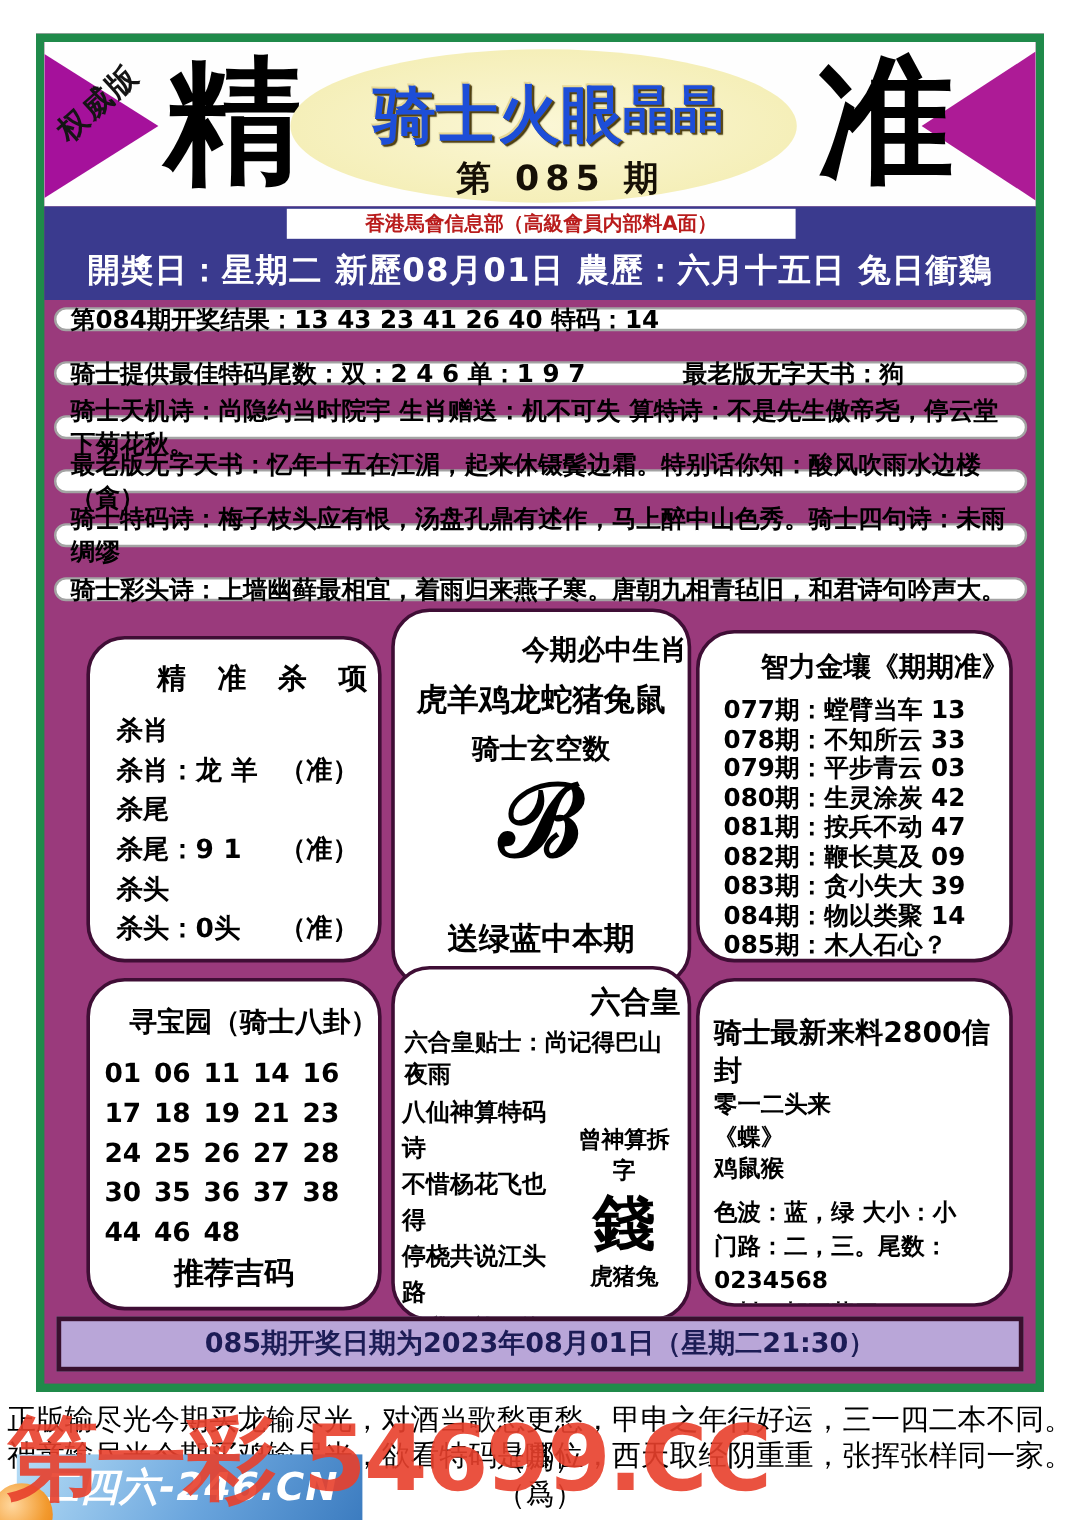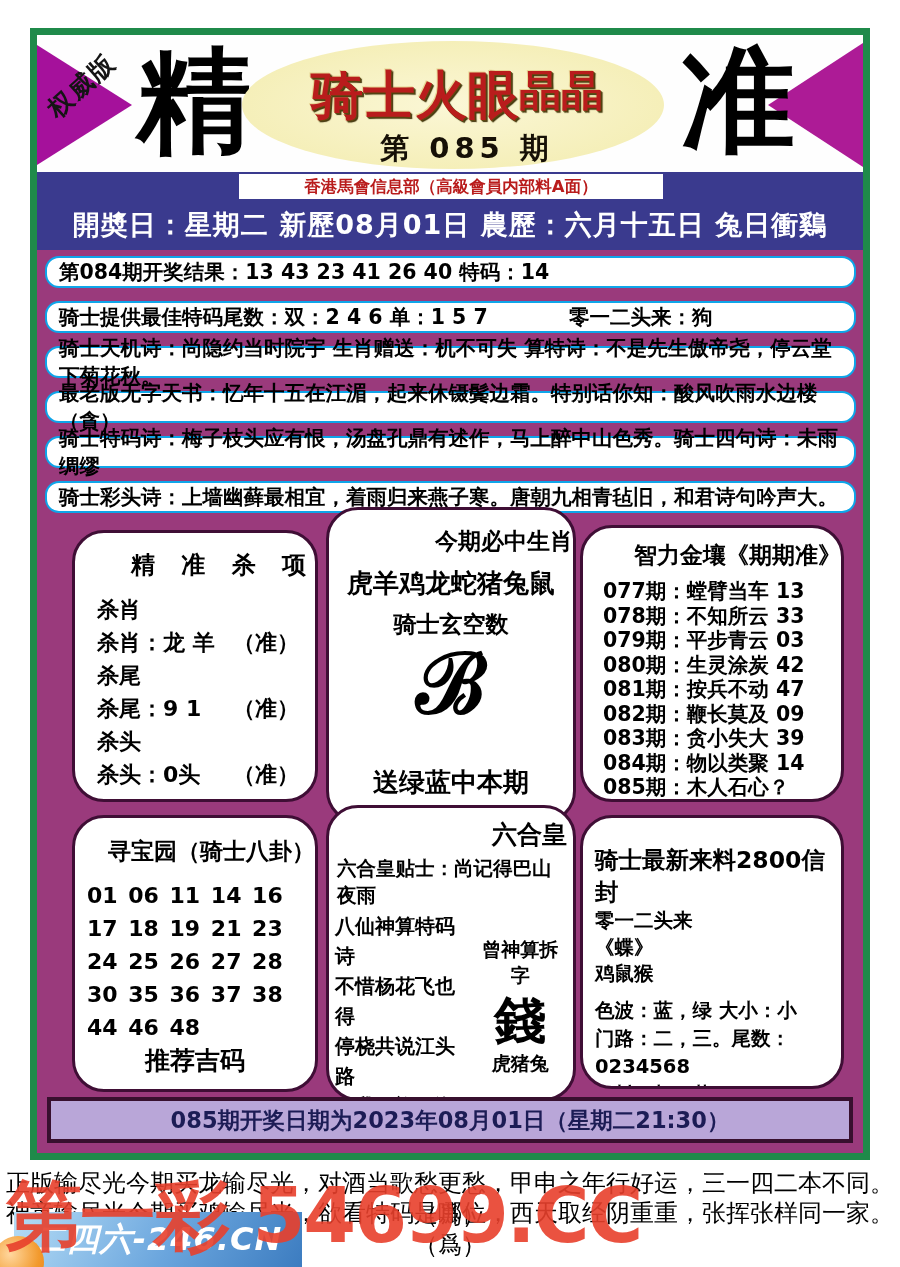--- a/index.html
+++ b/index.html
@@ -19,37 +19,37 @@
              border-top:62px solid transparent;border-bottom:62px solid transparent;
              border-right:95px solid #ad1b96;}
   .authority{position:absolute;left:4px;top:34px;font-size:25px;font-weight:bold;
              transform:rotate(-42deg);letter-spacing:2px;color:#141414;}
   .bigchar{position:absolute;top:6px;font-size:114px;font-weight:900;line-height:1.05;color:#000;}
   .bigchar.left{left:100px;}
   .bigchar.right{right:68px;}
   .oval{position:absolute;left:205px;top:6px;width:422px;height:128px;border-radius:50%;
         background:radial-gradient(ellipse at center,#fbf7d6 0%,#f5efb9 70%,#f0e9a8 100%);}
   .ptitle{position:absolute;left:190px;top:26px;width:460px;text-align:center;white-space:nowrap;
-          font-weight:900;color:#b91c1c;
+          font-weight:900;color:#1d4ed8;
           text-shadow:1px 1px 0 #5d4810,2px 2px 1px #3f330b,-1px -1px 0 #e6d795;}
   .ptitle .main{font-size:52px;}
   .ptitle .small{font-size:42px;position:relative;top:-8px;}
   .issue{position:absolute;left:300px;top:94px;width:260px;text-align:center;
          font-size:29px;font-weight:900;letter-spacing:5px;color:#161006;}
 
   
   .infobar{position:absolute;left:0;top:137px;width:826px;height:78px;background:#3a3a8e;}
   .agency{position:absolute;left:202px;top:2px;width:424px;height:25px;background:#ffffff;
           text-align:center;font-size:16.5px;font-weight:bold;line-height:25px;color:#b91c1c;}
   .drawline{position:absolute;left:0;bottom:7px;width:100%;text-align:center;color:#fff;
             font-size:27px;font-weight:bold;letter-spacing:1px;}
 
   
-  .inforow{position:absolute;left:8px;width:811px;height:32px;background:#fff;
-           border:2px solid #0ea5e9;border-radius:14px;box-sizing:border-box;
+  .inforow{position:absolute;left:8px;width:811px;height:20px;background:#fff;
+           border:2px solid #a3a3a3;border-radius:14px;box-sizing:border-box;
            display:flex;align-items:center;padding:0 12px;font-size:20.5px;font-weight:bold;}
   .inforow .right{position:absolute;left:522px;}
 
   
   .panel{position:absolute;background:#fff;border:3px solid #3f0e35;border-radius:32px;
          box-sizing:border-box;overflow:hidden;}
   .ptl{text-align:right;font-weight:bold;}
 
   .p-sha{left:35px;top:495px;width:246px;height:272px;}
   .p-sha .ptl{font-size:24px;letter-spacing:9px;margin:16px 0 12px;}
@@ -127,22 +127,22 @@
 
     <div class="infobar">
       <div class="agency">香港馬會信息部（高級會員内部料A面）</div>
       <div class="drawline">開奬日：星期二  新歷08月01日  農歷：六月十五日 兔日衝鷄</div>
     </div>
 
     <div class="inforow" style="top:221px;">
       <span>第084期开奖结果：13 43 23 41 26 40 特码：14</span>
     </div>
     <div class="inforow" style="top:266px;">
-      <span>骑士提供最佳特码尾数：双：2 4 6 单：1 5 7</span>
-      <span class="right">零一二头来：狗</span>
+      <span>骑士提供最佳特码尾数：双：2 4 6 单：1 9 7</span>
+      <span class="right">最老版无字天书：狗</span>
     </div>
     <div class="inforow" style="top:311px;">
       <span>骑士天机诗：尚隐约当时院宇 生肖赠送：机不可失 算特诗：不是先生傲帝尧，停云堂下菊花秋。</span>
     </div>
     <div class="inforow" style="top:356px;">
       <span>最老版无字天书：忆年十五在江湄，起来休镊鬓边霜。特别话你知：酸风吹雨水边楼（貪）</span>
     </div>
     <div class="inforow" style="top:401px;">
       <span>骑士特码诗：梅子枝头应有恨，汤盘孔鼎有述作，马上醉中山色秀。骑士四句诗：未雨绸缪</span>
     </div>

